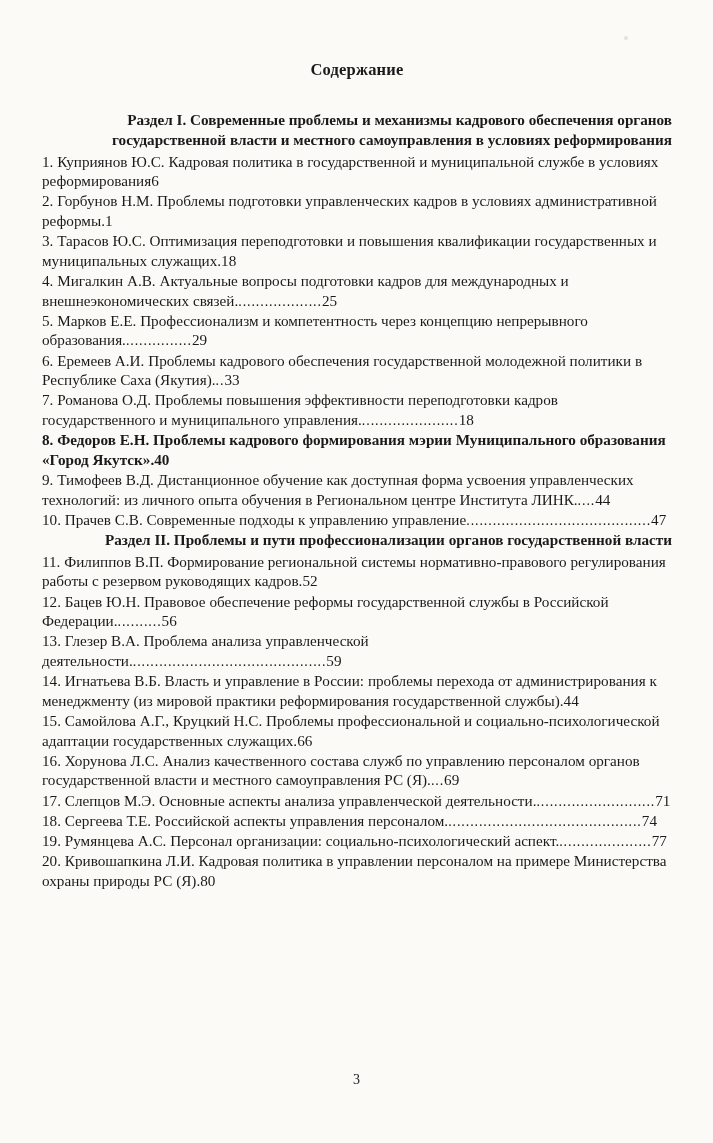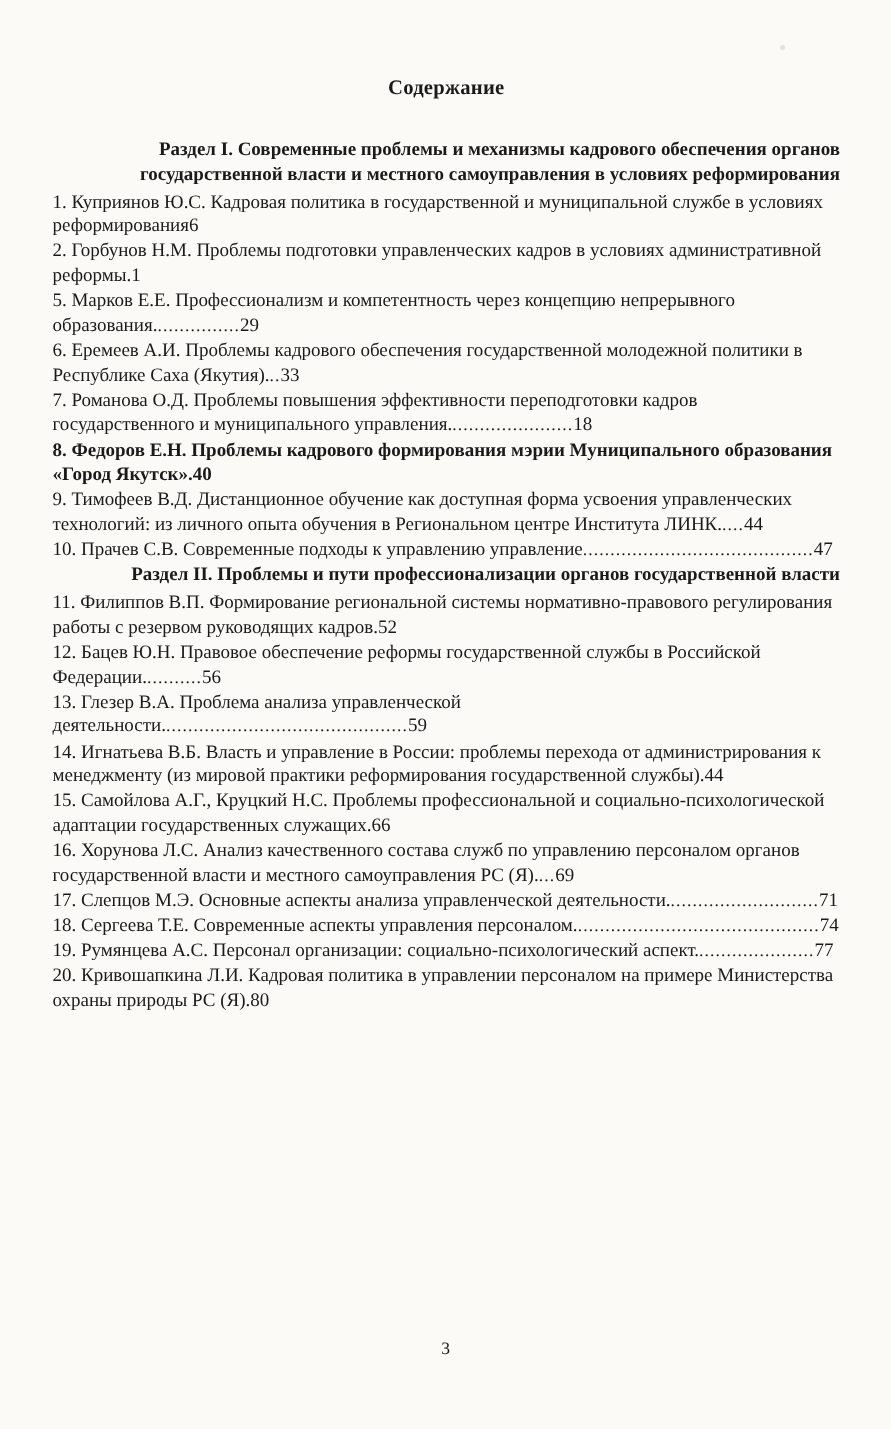--- a/index.html
+++ b/index.html
@@ -83,35 +83,37 @@
   <div class="noise-dot" style="left:624px; top:36px; width:4px; height:4px;"></div>
 
   <div class="content">
 
     <div class="doc-title">Содержание</div>
 
     <div id="toc-body">
         <div class="section-head">Раздел I. Современные проблемы и механизмы кадрового обеспечения органов государственной власти и местного самоуправления в условиях реформирования</div>
         <div class="entry"><span>1. </span><span>Куприянов Ю.С. Кадровая политика в государственной и муниципальной службе в условиях реформирования</span><span class="leader"></span><span class="pg">6</span></div>
         <div class="entry"><span>2. </span><span>Горбунов Н.М. Проблемы подготовки управленческих кадров в условиях административной реформы.</span><span class="leader"></span><span class="pg">1</span></div>
+        <div class="entry"><span>3. </span><span>Тарасов Ю.С. Оптимизация переподготовки и повышения квалификации государственных и муниципальных служащих.</span><span class="leader"></span><span class="pg">18</span></div>
+        <div class="entry"><span>4. </span><span>Мигалкин А.В. Актуальные вопросы подготовки кадров для международных и внешнеэкономических связей.</span><span class="leader">...................</span><span class="pg">25</span></div>
         <div class="entry"><span>5. </span><span>Марков Е.Е. Профессионализм и компетентность через концепцию непрерывного образования.</span><span class="leader">...............</span><span class="pg">29</span></div>
         <div class="entry"><span>6. </span><span>Еремеев А.И. Проблемы кадрового обеспечения государственной молодежной политики в Республике Саха (Якутия).</span><span class="leader">..</span><span class="pg">33</span></div>
         <div class="entry"><span>7. </span><span>Романова О.Д. Проблемы повышения эффективности переподготовки кадров государственного и муниципального управления.</span><span class="leader">......................</span><span class="pg">18</span></div>
         <div class="entry bold"><span>8. </span><span>Федоров Е.Н. Проблемы кадрового формирования мэрии Муниципального образования «Город Якутск».</span><span class="leader"></span><span class="pg">40</span></div>
         <div class="entry"><span>9. </span><span>Тимофеев В.Д. Дистанционное обучение как доступная форма усвоения управленческих технологий: из личного опыта обучения в Региональном центре Института ЛИНК.</span><span class="leader">....</span><span class="pg">44</span></div>
         <div class="entry"><span>10. </span><span>Прачев С.В. Современные подходы к управлению управление</span><span class="leader">..........................................</span><span class="pg">47</span></div>
         <div class="section-head">Раздел II. Проблемы и пути профессионализации органов государственной власти</div>
         <div class="entry"><span>11. </span><span>Филиппов В.П. Формирование региональной системы нормативно-правового регулирования работы с резервом руководящих кадров.</span><span class="leader"></span><span class="pg">52</span></div>
         <div class="entry"><span>12. </span><span>Бацев Ю.Н. Правовое обеспечение реформы государственной службы в Российской Федерации.</span><span class="leader">..........</span><span class="pg">56</span></div>
         <div class="entry"><span>13. </span><span>Глезер В.А. Проблема анализа управленческой деятельности.</span><span class="leader">............................................</span><span class="pg">59</span></div>
         <div class="entry"><span>14. </span><span>Игнатьева В.Б.      Власть и управление в России: проблемы перехода от администрирования к менеджменту (из мировой практики реформирования государственной службы).</span><span class="leader"></span><span class="pg">44</span></div>
         <div class="entry"><span>15. </span><span>Самойлова А.Г., Круцкий Н.С.      Проблемы профессиональной и социально-психологической адаптации государственных служащих.</span><span class="leader"></span><span class="pg">66</span></div>
         <div class="entry"><span>16. </span><span>Хорунова Л.С. Анализ качественного состава служб по управлению персоналом органов государственной власти и местного самоуправления РС (Я).</span><span class="leader">...</span><span class="pg">69</span></div>
         <div class="entry"><span>17. </span><span>Слепцов М.Э. Основные аспекты анализа управленческой деятельности.</span><span class="leader">...........................</span><span class="pg">71</span></div>
-        <div class="entry"><span>18. </span><span>Сергеева Т.Е. Современные аспекты управления персоналом.</span><span class="leader">............................................</span><span class="pg">74</span></div>
+        <div class="entry"><span>18. </span><span>Сергеева Т.Е. Российской аспекты управления персоналом.</span><span class="leader">............................................</span><span class="pg">74</span></div>
         <div class="entry"><span>19. </span><span>Румянцева А.С. Персонал организации: социально-психологический аспект.</span><span class="leader">.....................</span><span class="pg">77</span></div>
         <div class="entry"><span>20. </span><span>Кривошапкина Л.И. Кадровая политика в управлении персоналом на примере Министерства охраны природы РС (Я).</span><span class="leader"></span><span class="pg">80</span></div>
       </div>
 
   </div>
 
   <div class="folio">3</div>
 
 </div>
 

